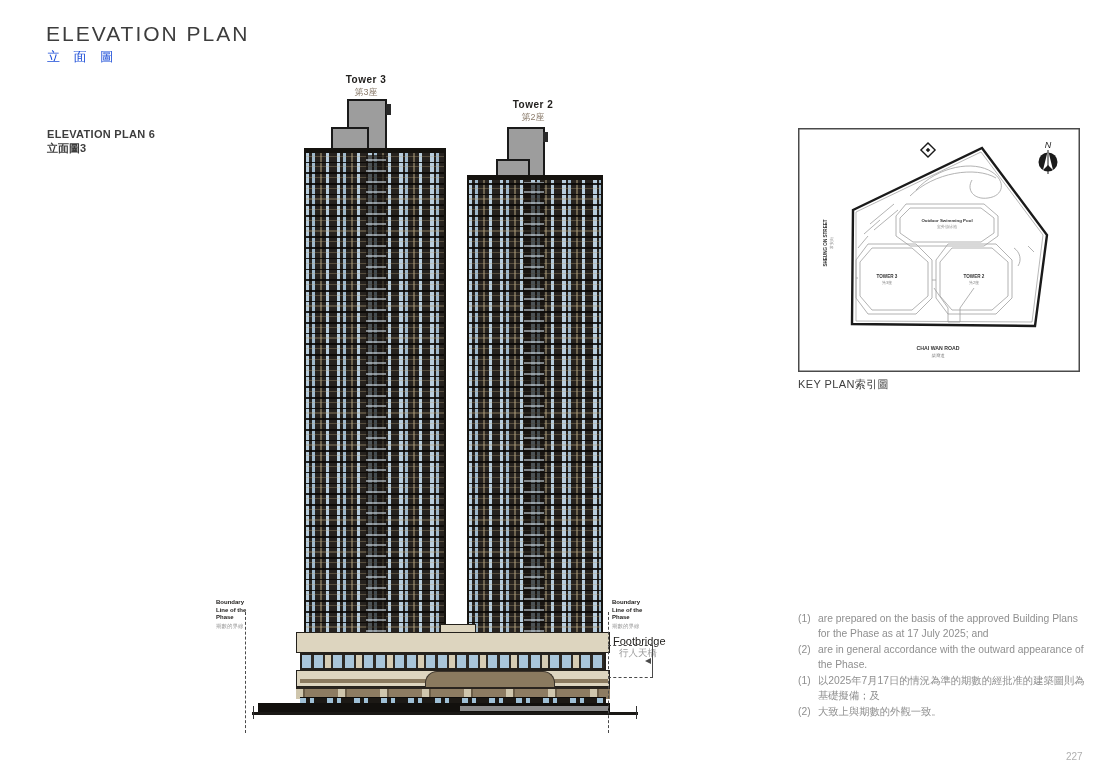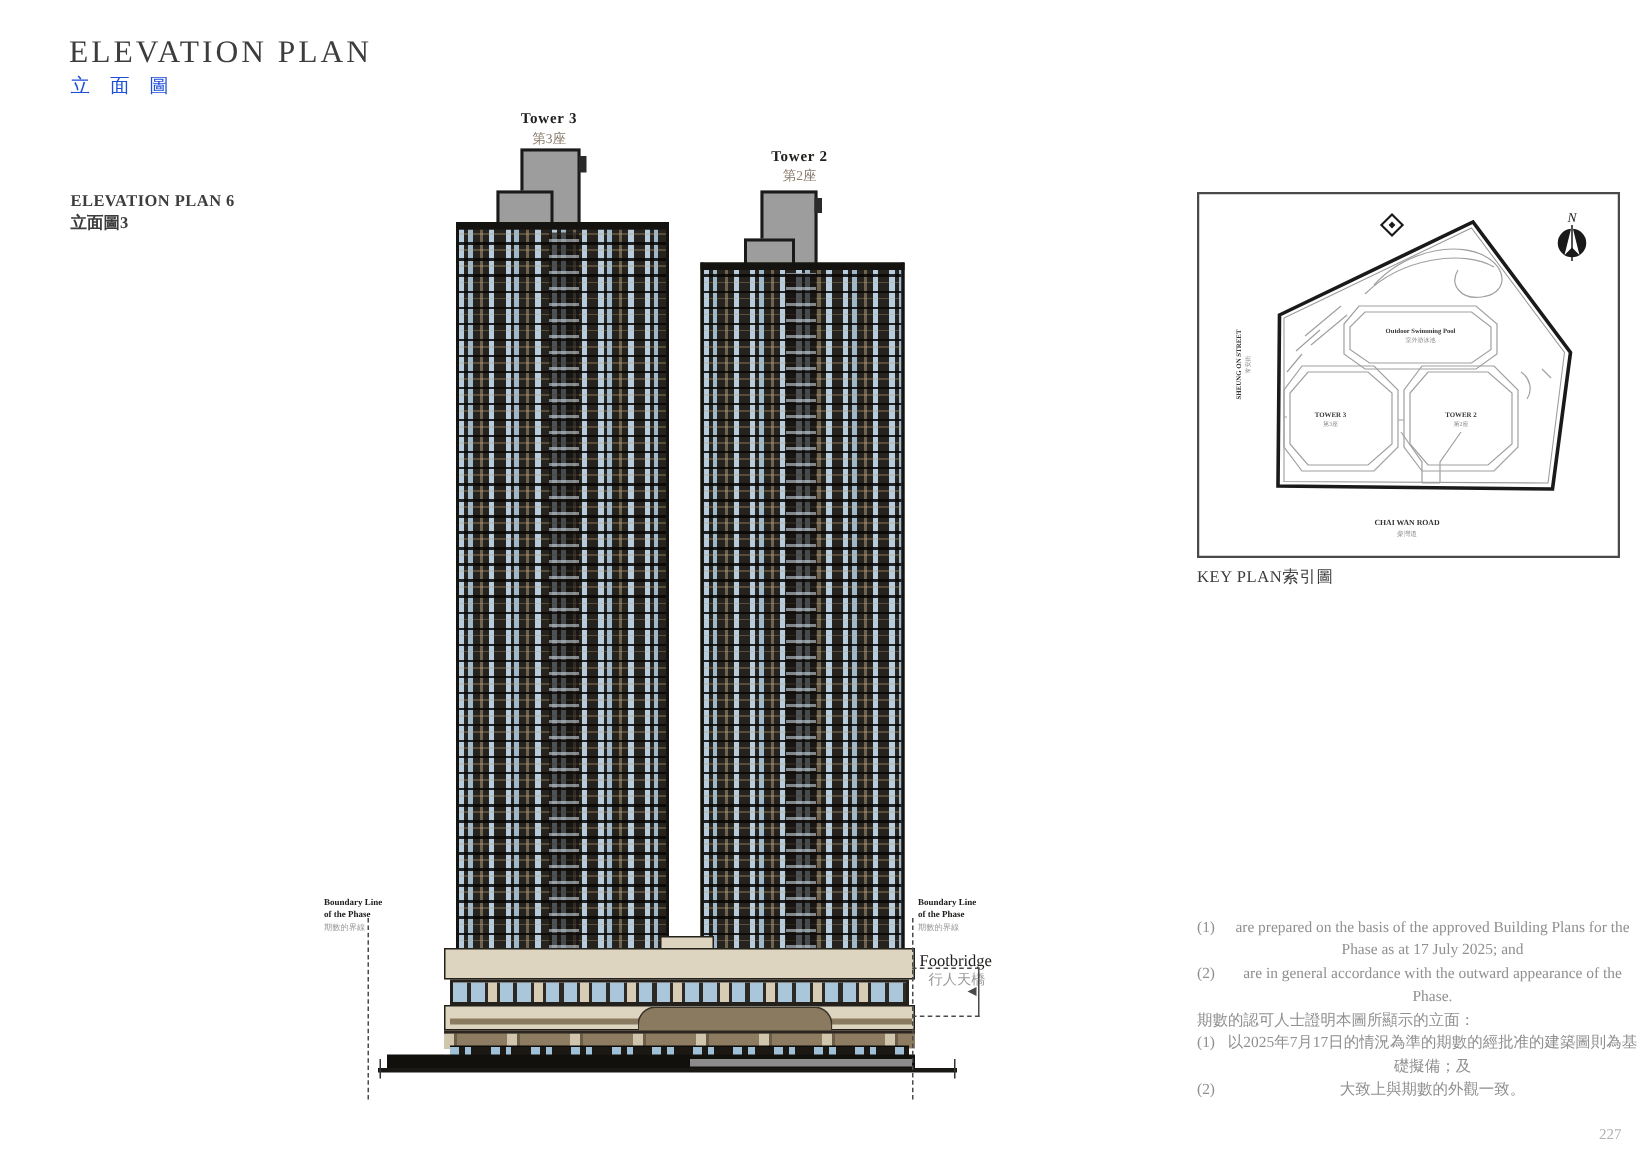--- a/index.html
+++ b/index.html
@@ -1,18 +1,18 @@
 <!DOCTYPE html>
 <html><head>
 <meta charset="utf-8">
 <style>
   html,body{margin:0;padding:0;background:#ffffff;}
   #canvas{
     position:relative;width:1101px;height:783px;background:#ffffff;overflow:hidden;
-    font-family:Liberation Serif, serif;color:#3d3d3d;
+    font-family:Liberation Sans, sans-serif;color:#3d3d3d;
   }
   .abs{position:absolute;}
 
   
   .page-title{left:46px;top:22px;font-size:21px;letter-spacing:2px;color:#3d3d3d;}
   .page-title-zh{left:47px;top:48px;font-size:13px;letter-spacing:5px;color:#1d4ed8;}
   .plan-label{left:47px;top:128px;font-size:11px;font-weight:bold;color:#3d3d3d;letter-spacing:.3px;}
   .plan-label-zh{left:47px;top:141px;font-size:11px;font-weight:bold;color:#3d3d3d;}
 
   
@@ -73,21 +73,21 @@
   .dim-v{width:1px;background:#4a4a4a;}
   .dim-arrow{width:0;height:0;border-top:3px solid transparent;border-bottom:3px solid transparent;border-right:6px solid #4a4a4a;}
 
   
   .keyplan-caption{left:798px;top:377px;font-size:11px;color:#3d3d3d;letter-spacing:.4px;}
 
   
   .notes{left:798px;top:611px;width:294px;font-size:10.3px;line-height:1.5;color:#8f8f8f;}
   .n-item{display:flex;}
   .n-num{flex:0 0 20px;}
-  .n-text{flex:1;text-align:center;}
+  .n-text{flex:1;}
 
   .page-num{left:1066px;top:751px;font-size:10px;color:#b0b0b0;}
 </style>
 </head>
 <body>
 
 <div id="canvas">
 
   <div class="abs page-title">ELEVATION PLAN</div>
   <div class="abs page-title-zh">立 面 圖</div>
@@ -210,21 +210,20 @@
 
   <div class="abs notes">
     <div class="n-item">
       <span class="n-num">(1)</span>
       <span class="n-text">are prepared on the basis of the approved Building Plans for the Phase as at 17 July 2025; and</span>
     </div>
     <div class="n-item">
       <span class="n-num">(2)</span>
       <span class="n-text">are in general accordance with the outward appearance of the Phase.</span>
     </div>
-    <div>期數的認可人士證明本圖所顯示的立面：</div>
     <div class="n-item">
       <span class="n-num">(1)</span>
       <span class="n-text">以2025年7月17日的情況為準的期數的經批准的建築圖則為基礎擬備；及</span>
     </div>
     <div class="n-item">
       <span class="n-num">(2)</span>
       <span class="n-text">大致上與期數的外觀一致。</span>
     </div>
   </div>
 

